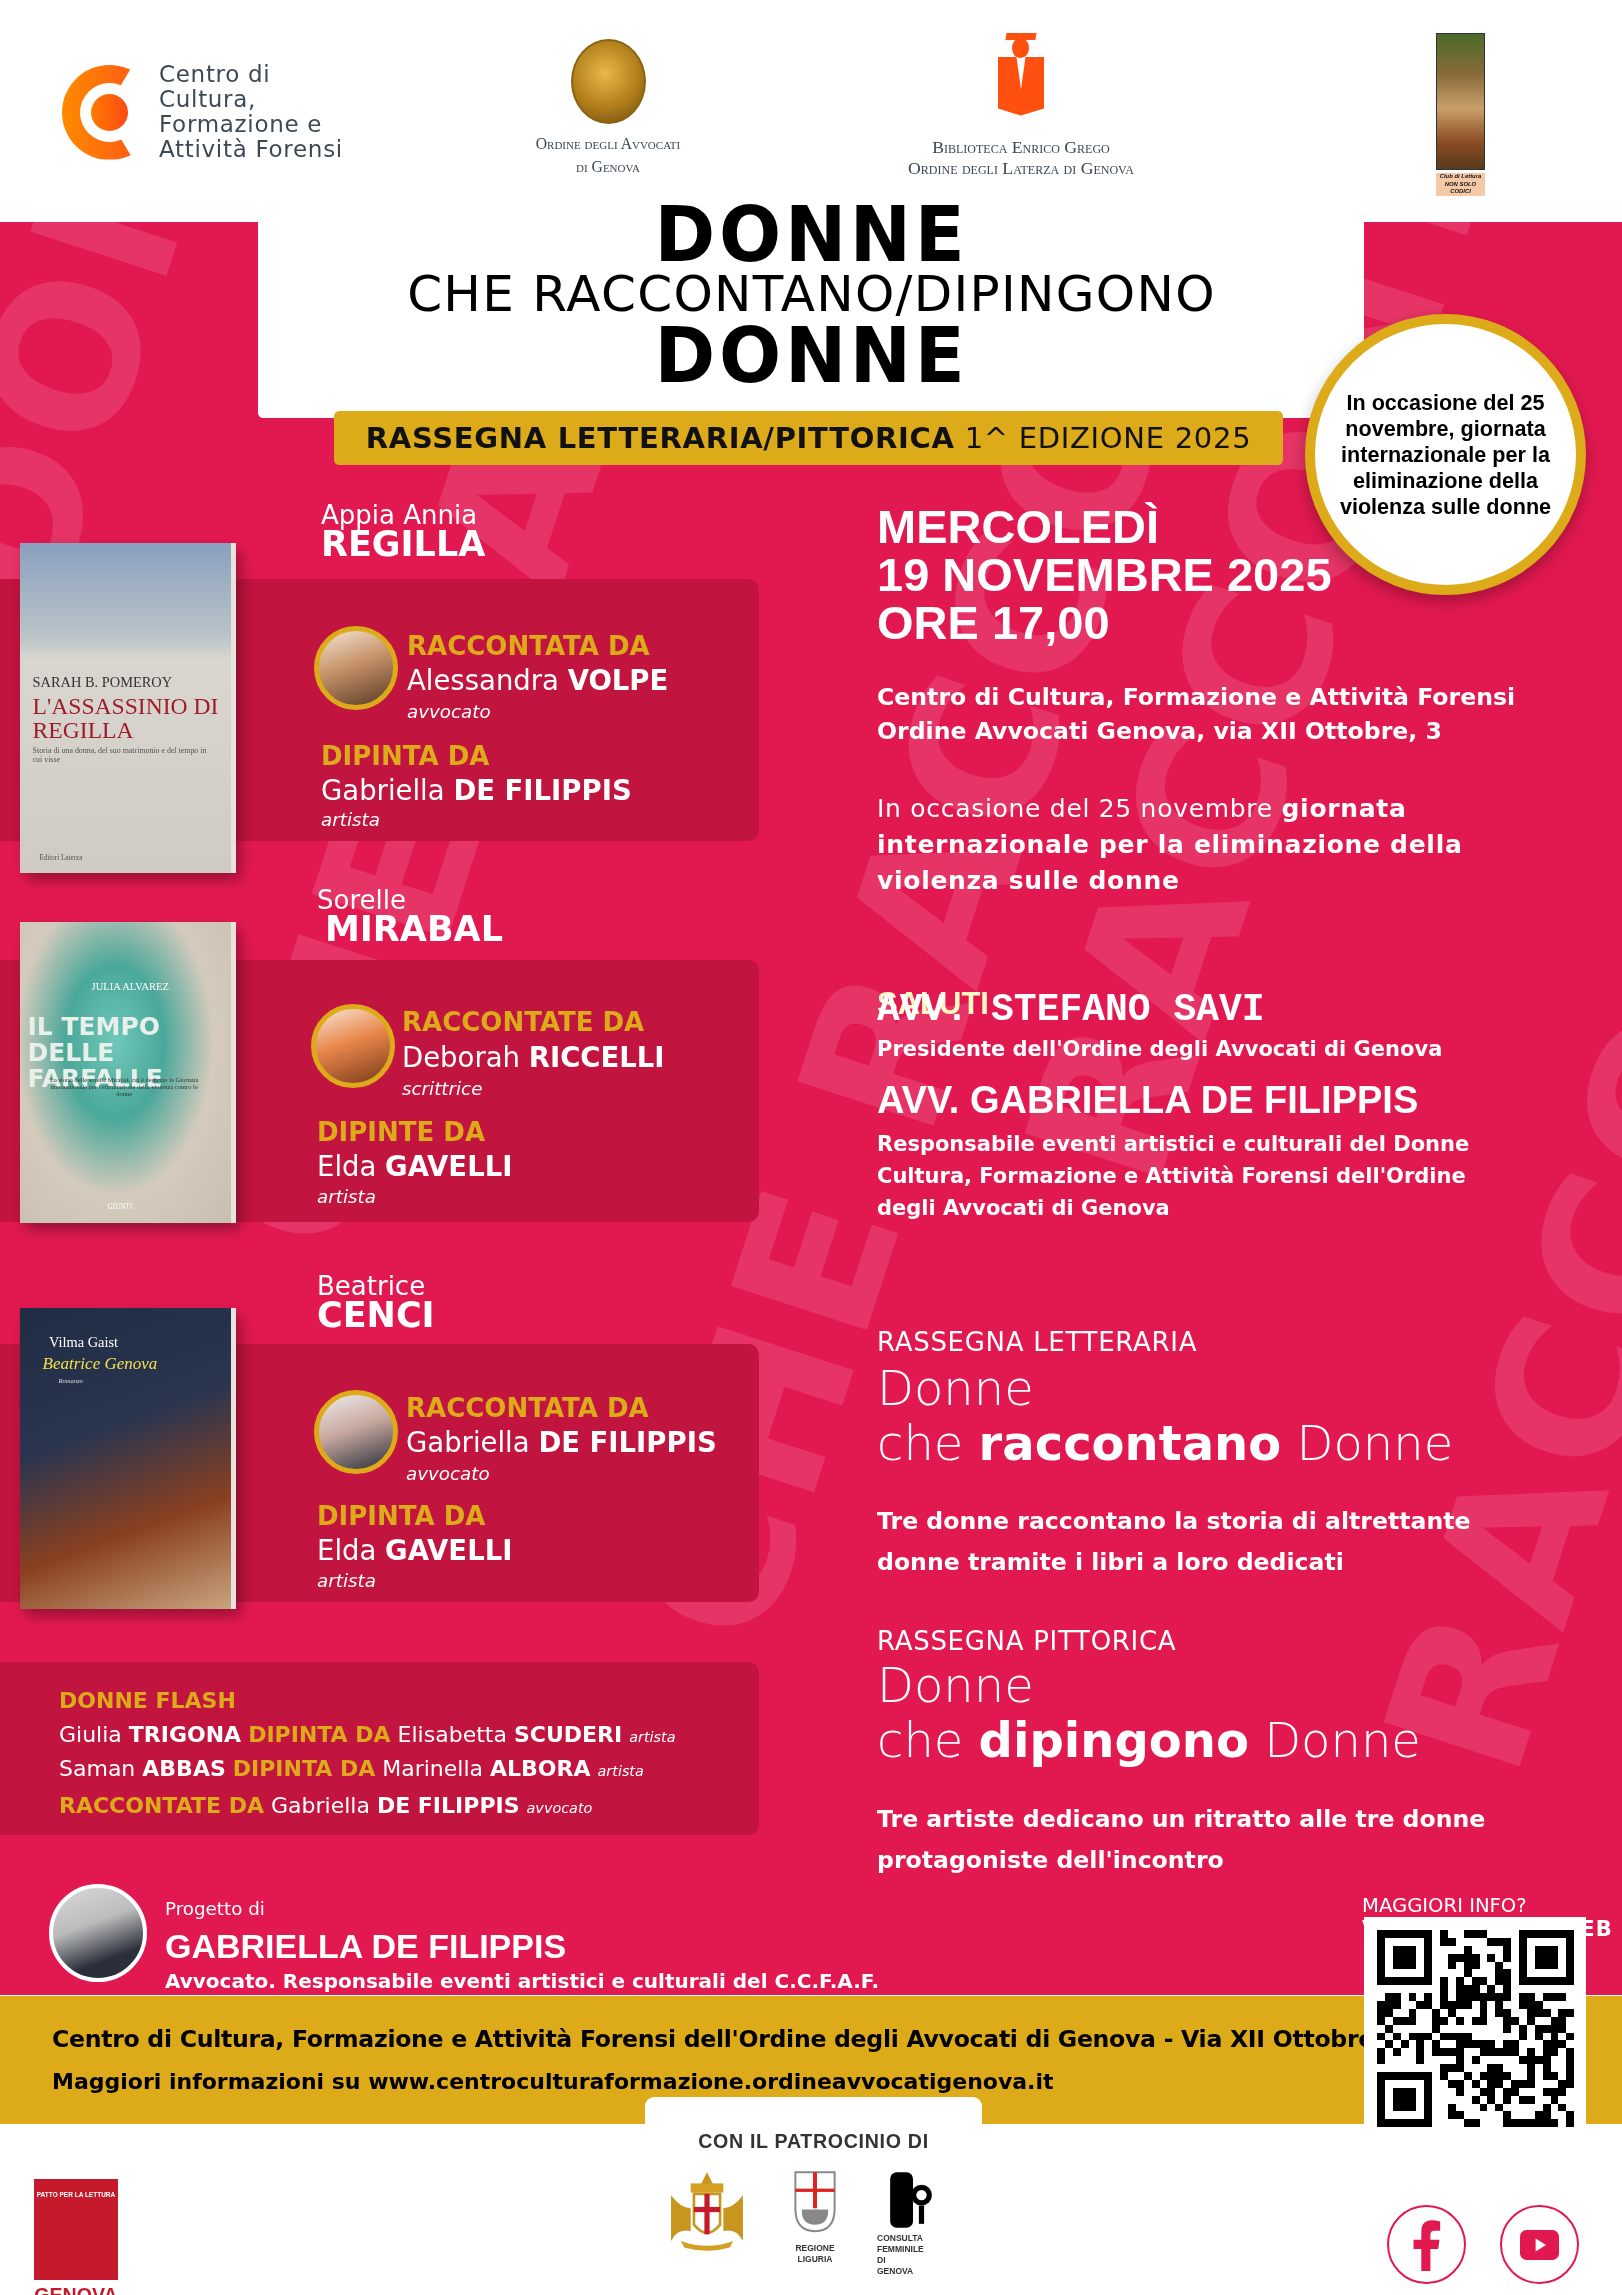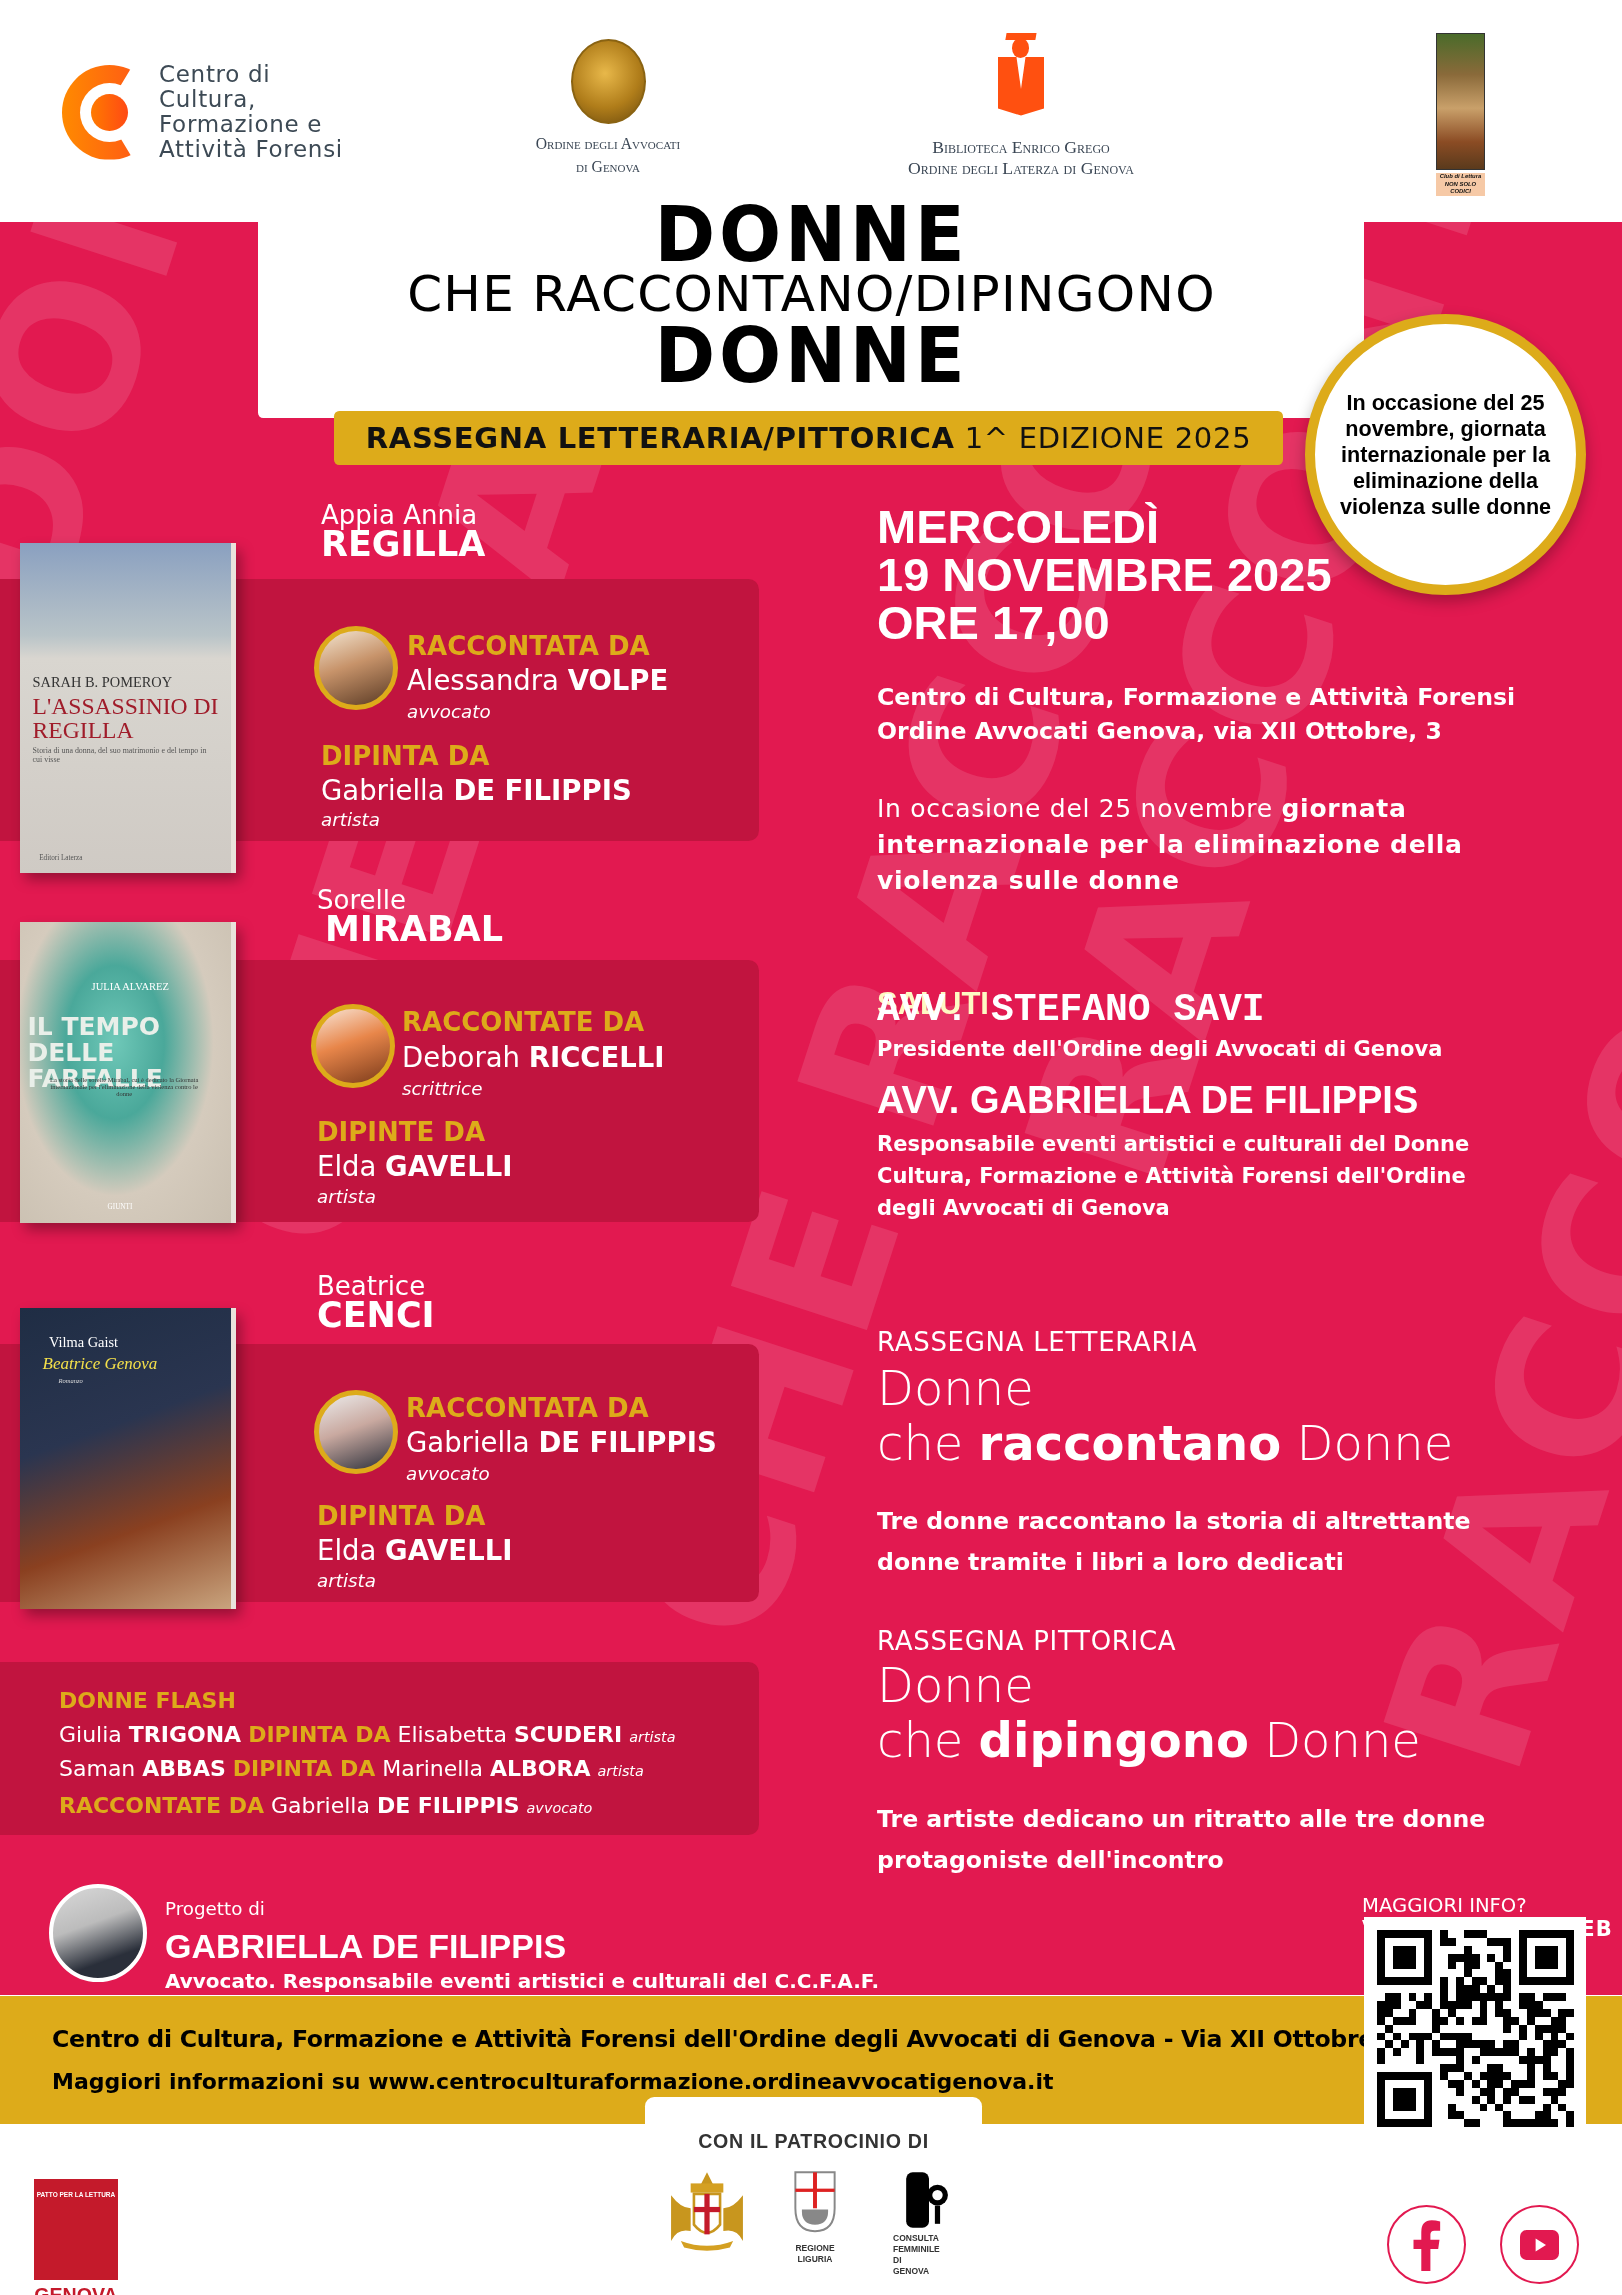--- a/index.html
+++ b/index.html
@@ -940,21 +940,21 @@
   </div>
   <div class="pat-logo" style="left:134px; width:72px;">
     <svg width="72" height="72" viewBox="0 0 110 110">
       <path d="M25 5 H85 V60 Q85 95 55 95 Q25 95 25 60 Z" fill="#fff" stroke="#888" stroke-width="3"></path>
       <rect x="52" y="5" width="6" height="55" fill="#d22"></rect>
       <rect x="25" y="30" width="60" height="5" fill="#d22"></rect>
       <path d="M35 62 H75 V65 Q75 85 55 85 Q35 85 35 65 Z" fill="#888"></path>
     </svg>
     <div class="pat-caption">REGIONE LIGURIA</div>
   </div>
-  <div class="pat-logo" style="left:248px; width:72px;">
+  <div class="pat-logo" style="left:232px; width:72px;">
     <svg width="72" height="62" viewBox="0 0 110 95">
       <rect x="20" y="5" width="35" height="85" rx="10" fill="#000"></rect>
       <circle cx="68" cy="40" r="16" fill="#000"></circle>
       <circle cx="68" cy="40" r="8" fill="#fff"></circle>
       <rect x="64" y="56" width="8" height="28" fill="#000"></rect>
     </svg>
     <div class="pat-caption" style="width:46px; text-align:left;">CONSULTA FEMMINILE DI GENOVA</div>
   </div>
 </div>
 

